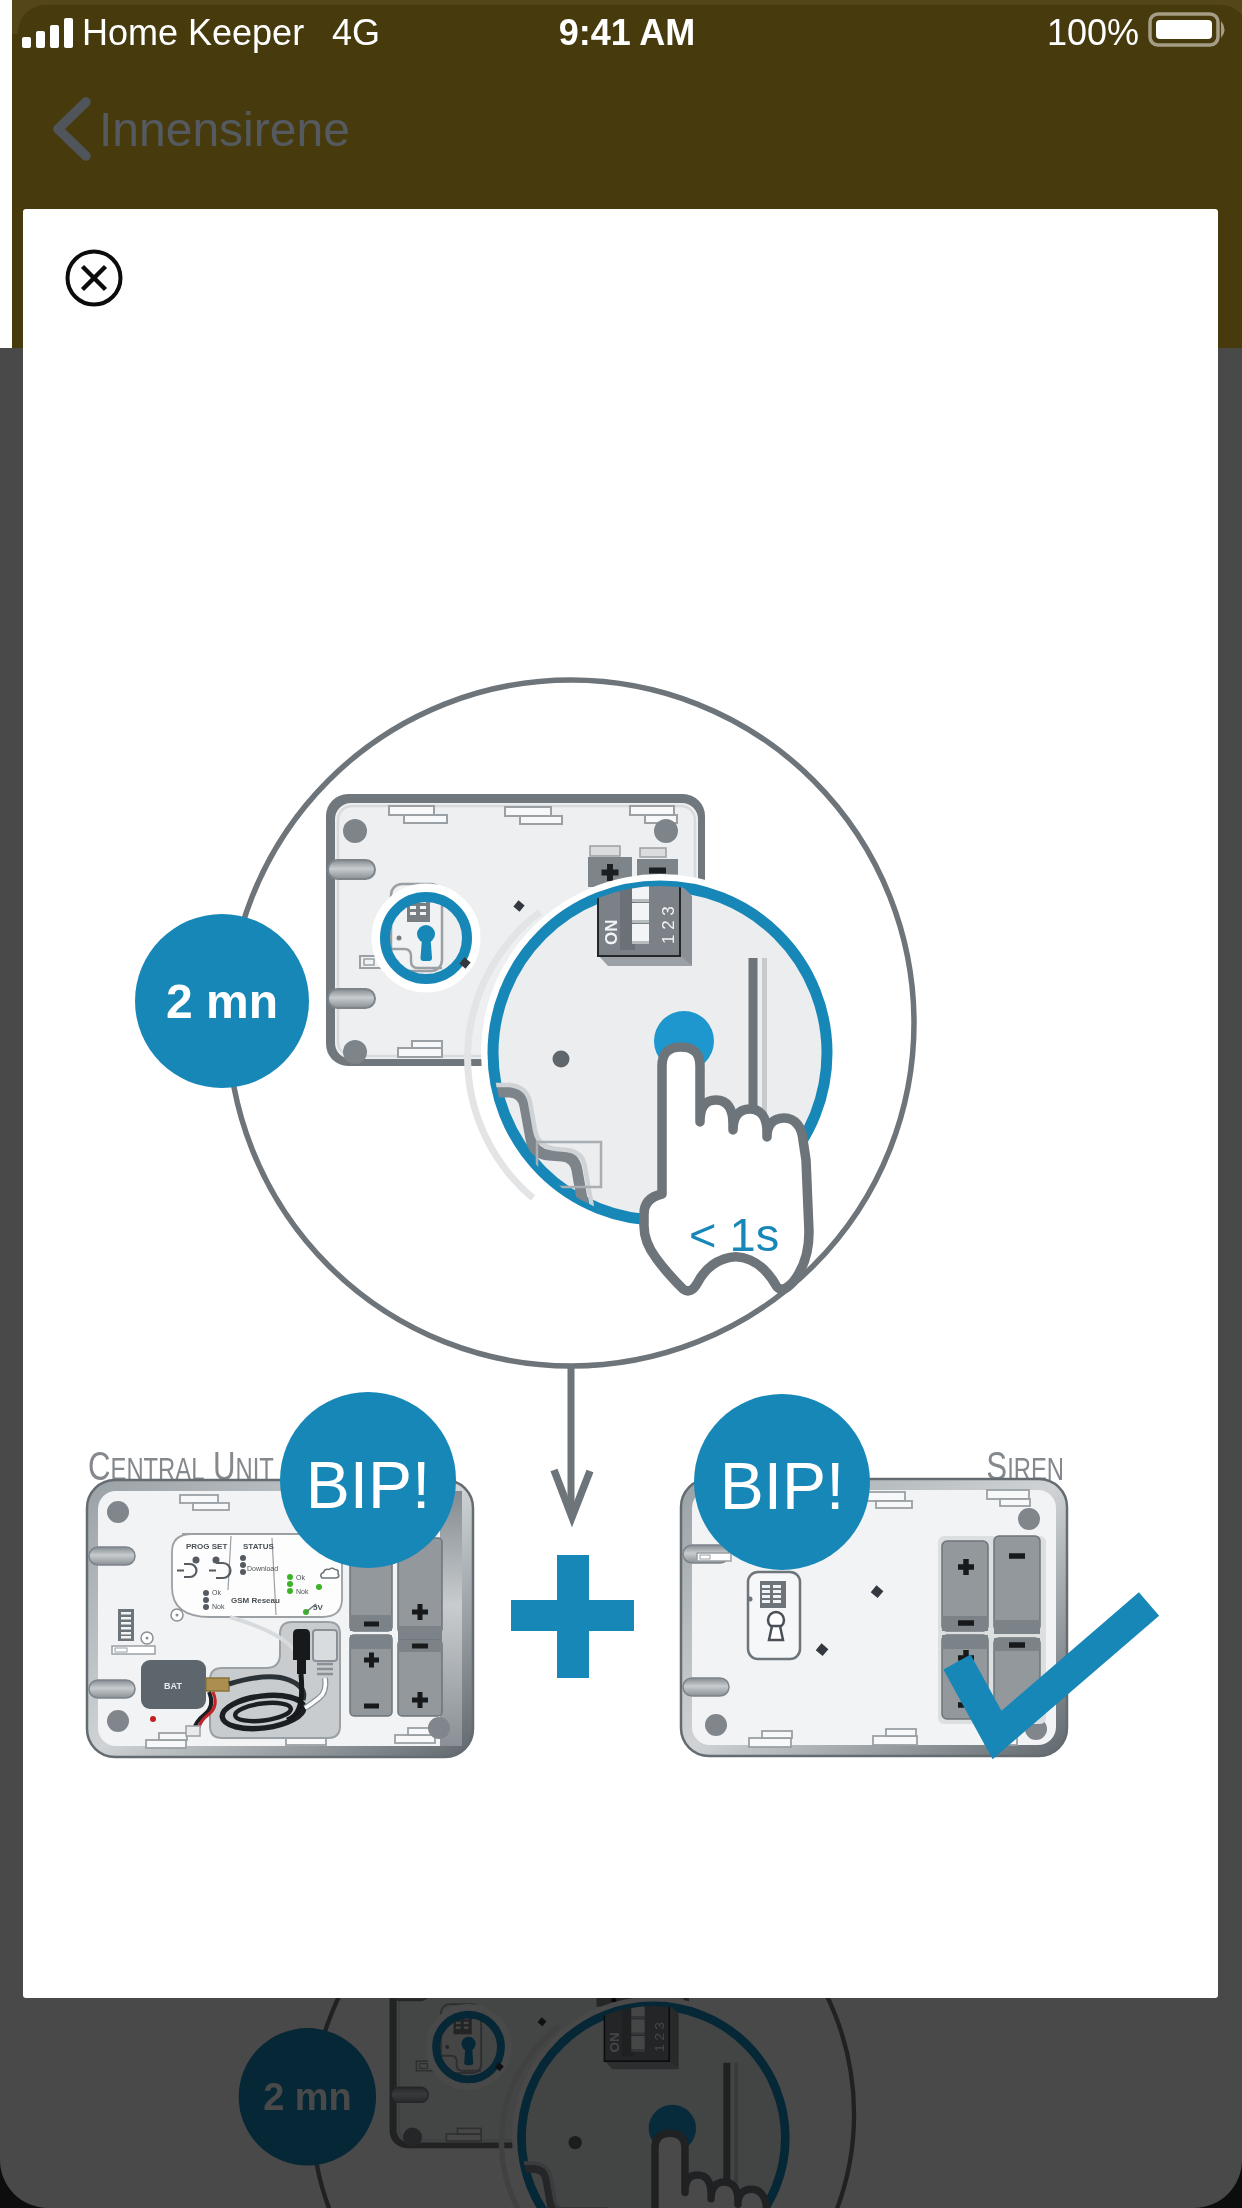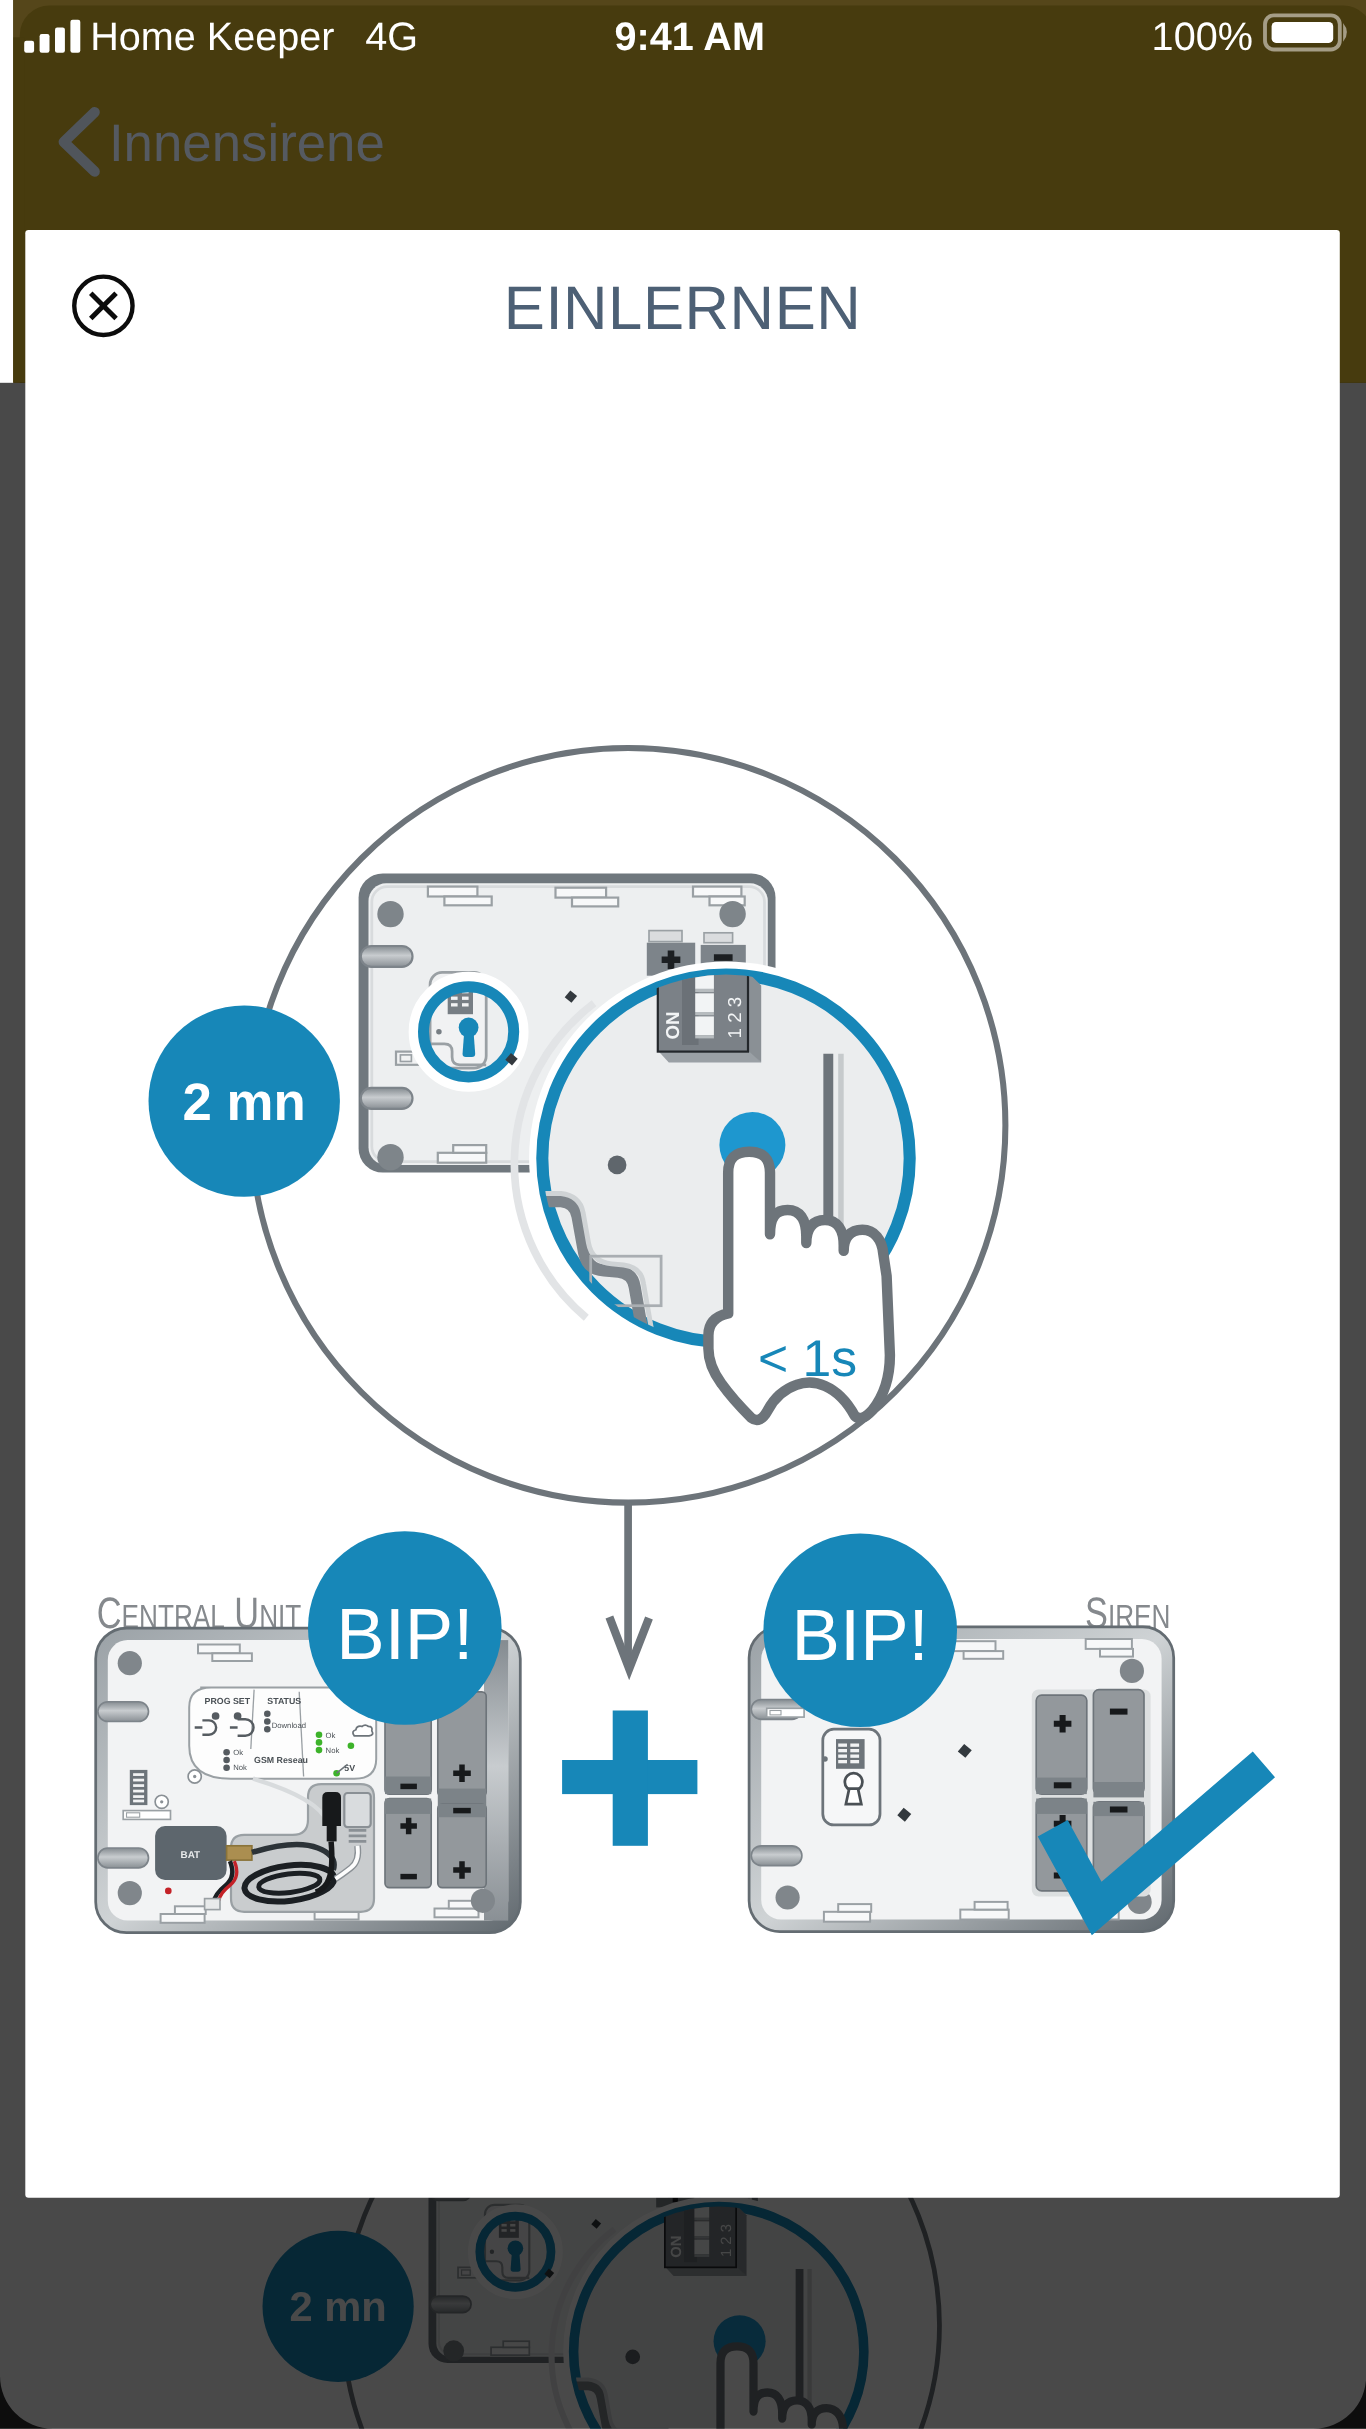--- a/index.html
+++ b/index.html
@@ -52,21 +52,20 @@
     <rect x="1156" y="20" width="56" height="19" rx="4" fill="#fff"></rect>
     <path d="M 1221,21 Q 1228,29.5 1221,38 Z" fill="#A59D86"></path>
   </svg>
 </div>
 <div id="modal">
   <svg width="70" height="70" style="position:absolute;left:36px;top:34px" viewBox="0 0 70 70">
     <circle cx="35" cy="35" r="26.5" fill="none" stroke="#0c0c0c" stroke-width="4"></circle>
     <line x1="23.5" y1="23.5" x2="46.5" y2="46.5" stroke="#0c0c0c" stroke-width="4.5"></line>
     <line x1="46.5" y1="23.5" x2="23.5" y2="46.5" stroke="#0c0c0c" stroke-width="4.5"></line>
   </svg>
-  <div id="title">EINLERNEN</div>
   <svg id="modalart" width="1242" height="2208" viewBox="0 0 1242 2208" style="position:absolute;left:-23px;top:-209px">
     <use href="#diag"></use>
   </svg>
 </div>
 <svg width="0" height="0" style="position:absolute">
 <defs>
 <linearGradient id="frameg" x1="0" y1="0" x2="1" y2="1">
   <stop offset="0" stop-color="#9aa1a6"></stop>
         <stop offset="0.5" stop-color="#cfd3d5"></stop>
         <stop offset="1" stop-color="#60686e"></stop>

